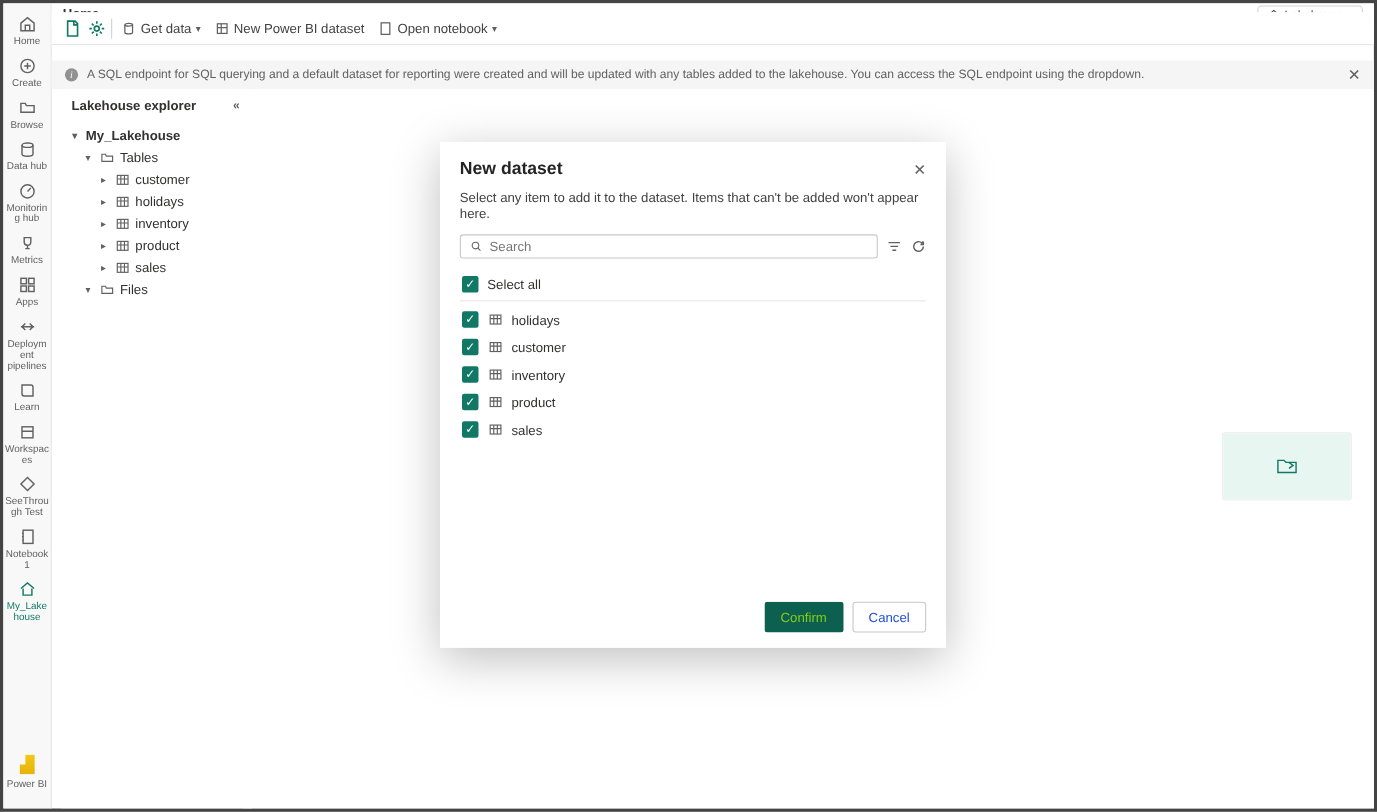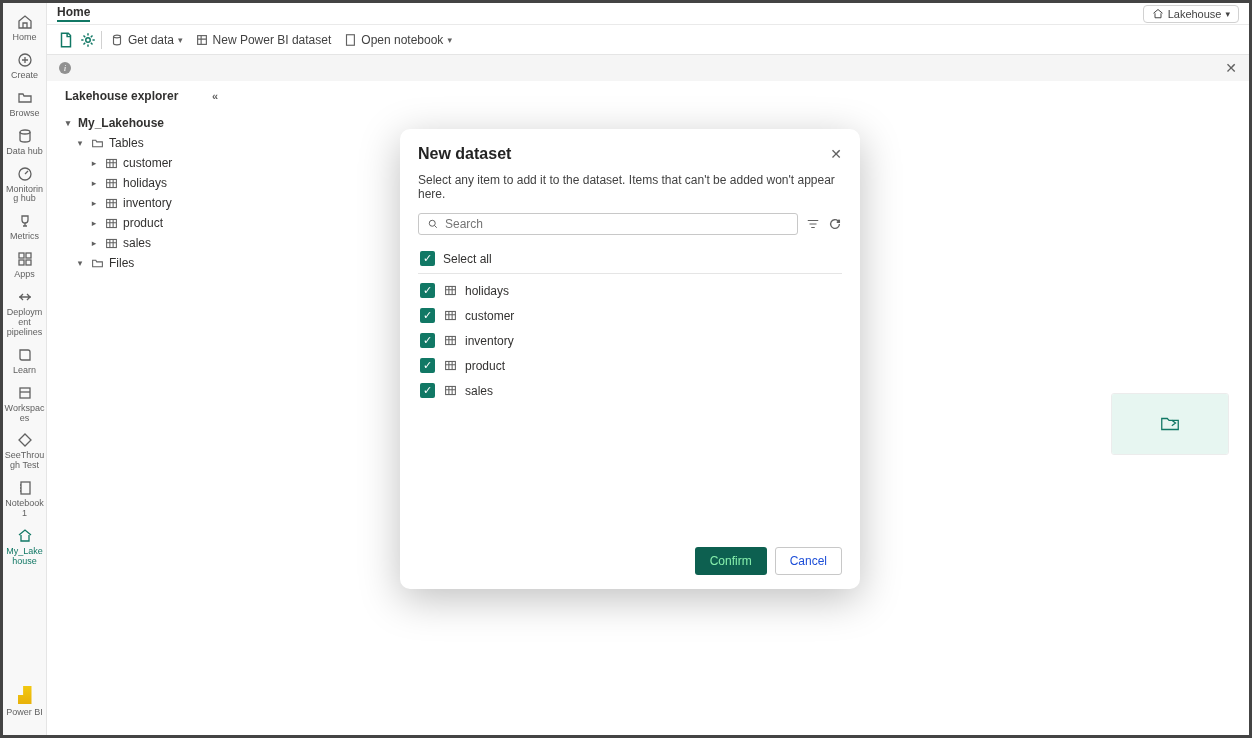--- a/index.html
+++ b/index.html
@@ -104,21 +104,21 @@
       font-size: 11px;
       color: #424242;
     }
     .header-right svg { width:12px; height:12px; }
 
     
     .toolbar {
       position: absolute;
       left: 44px;
       right: 0;
-      top: 22px;
+      top: 8px;
       height: 30px;
       display: flex;
       align-items: center;
       padding: 0 10px;
       gap: 4px;
       background: #fff;
       border-bottom: 1px solid #e5e5e5;
     }
     .toolbar .tb-icon {
       width: 18px; height: 18px;
@@ -238,21 +238,21 @@
 
     
     .modal {
       position:absolute;
       left: 397px;
       top: 126px;
       width: 460px;
       height: 460px;
       background:#fff;
       box-shadow: 0 10px 40px rgba(0,0,0,0.25);
-      border-radius:10px;
+      border-radius:0;
       display:flex;
       flex-direction:column;
       padding: 16px 18px 14px 18px;
       z-index: 100;
     }
     .modal-header {
       display:flex; align-items:center;
     }
     .modal-title { font-size:16px; font-weight:600; color:#242424; }
     .modal-close {
@@ -314,21 +314,21 @@
     }
     .btn {
       font-size:12px;
       padding:6px 14px;
       border-radius:3px;
       cursor:pointer;
       border:1px solid transparent;
     }
     .btn-primary {
       background:#0d6050;
-      color:#86efac;
+      color:#84cc16;
     }
     .btn-secondary {
       background:#fff;
       border:1px solid #c8c8c8;
       color:#1d4ed8;
     }
   </style>
 </head>
 <body>
 
@@ -500,20 +500,21 @@
     <svg viewBox="0 0 16 16" fill="none" stroke="#616161" stroke-width="1.3">
         <rect x="4" y="2" width="9" height="12"></rect>
       </svg>
     <span>Open notebook</span>
     <span class="chev">▾</span>
   </div>
 </div>
 
 <div class="banner">
   <span class="info-icon">i</span>
+  <span>A SQL endpoint for SQL querying and a default dataset for reporting were created and will be updated with any tables added to the lakehouse. You can access the SQL endpoint using the dropdown.</span>
   <span class="close">✕</span>
 </div>
 
 <div class="explorer">
   <div class="explorer-header">
     <span>Lakehouse explorer</span>
     <span class="collapse">«</span>
   </div>
   <div class="tree">
     <div class="tree-item root">

